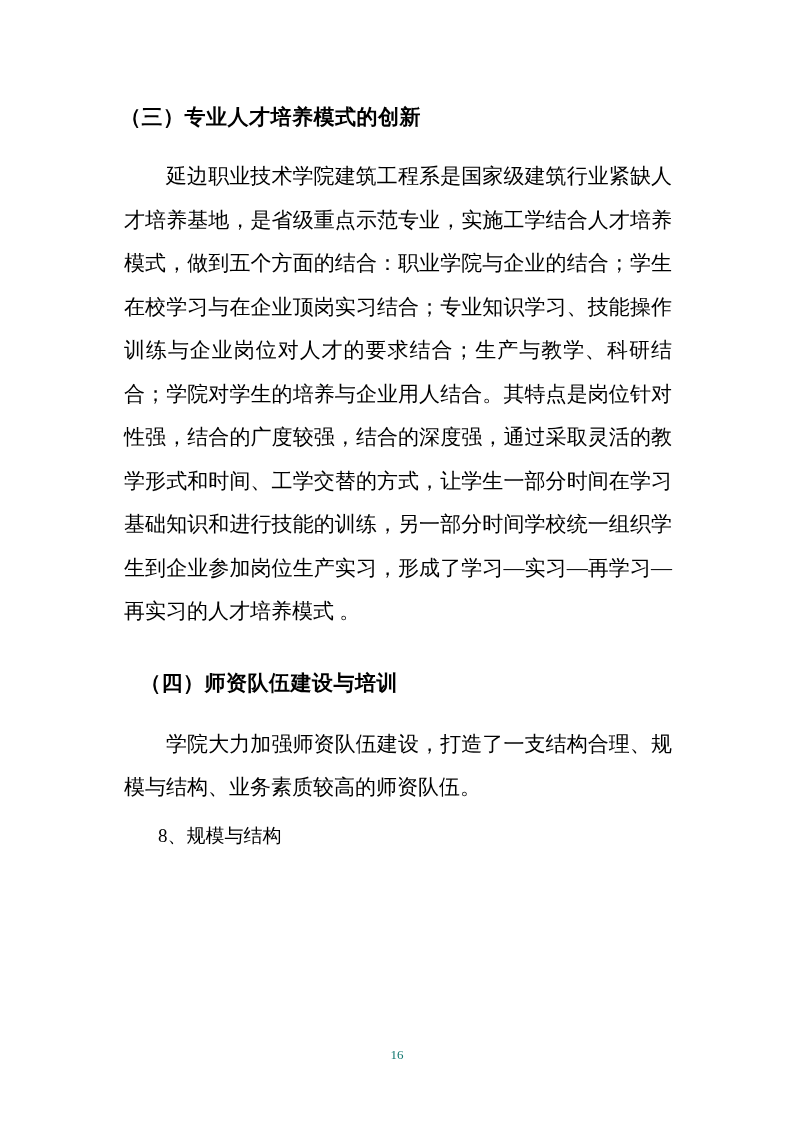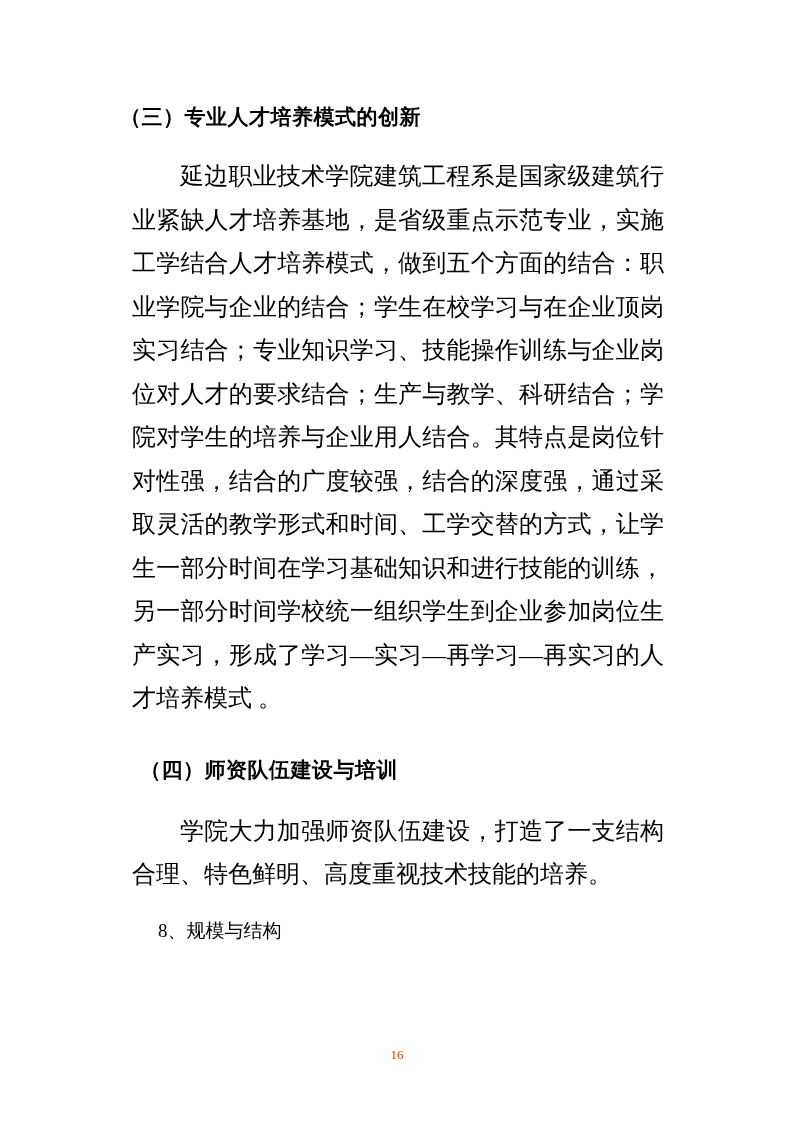--- a/index.html
+++ b/index.html
@@ -33,62 +33,62 @@
   .doc-heading.first {
     margin-bottom: 17px;
   }
   .doc-heading.second {
     margin-top: 27px;
     margin-bottom: 19px;
     margin-left: 20px;
   }
   .doc-para {
     font-family: "Liberation Serif", "DejaVu Serif", serif;
-    font-size: 24px;
+    font-size: 21px;
     line-height: 43.5px;
     text-align: justify;
     text-justify: inter-character;
     text-indent: 2em;
-    margin: 12px;
+    margin: 4px;
     word-break: break-all;
   }
   .doc-list-item {
     font-family: "Liberation Serif", "DejaVu Serif", serif;
     font-size: 19px;
     line-height: 43.5px;
     text-indent: 2em;
     margin: 0;
   }
   .page-footer {
     position: absolute;
     left: 0;
     right: 0;
     bottom: 60px;
     text-align: center;
   }
   .page-number {
     font-family: "Liberation Serif", "DejaVu Serif", serif;
     font-size: 13px;
-    color: #c2410c;
+    color: #0f766e;
   }
 </style>
 </head>
 <body>
 
 <div class="page">
   <div class="content">
 
     <h2 class="doc-heading first">（三）专业人才培养模式的创新</h2>
 
     <p class="doc-para">延边职业技术学院建筑工程系是国家级建筑行业紧缺人才培养基地，是省级重点示范专业，实施工学结合人才培养模式，做到五个方面的结合：职业学院与企业的结合；学生在校学习与在企业顶岗实习结合；专业知识学习、技能操作训练与企业岗位对人才的要求结合；生产与教学、科研结合；学院对学生的培养与企业用人结合。其特点是岗位针对性强，结合的广度较强，结合的深度强，通过采取灵活的教学形式和时间、工学交替的方式，让学生一部分时间在学习基础知识和进行技能的训练，另一部分时间学校统一组织学生到企业参加岗位生产实习，形成了学习—实习—再学习—再实习的人才培养模式 。</p>
 
 
     <h2 class="doc-heading second">（四）师资队伍建设与培训</h2>
 
-    <p class="doc-para">学院大力加强师资队伍建设，打造了一支结构合理、特色鲜明、高度重视技术技能的培养。</p>
+    <p class="doc-para">学院大力加强师资队伍建设，打造了一支结构合理、规模与结构、业务素质较高的师资队伍。</p>
 
     <p class="doc-list-item">8、规模与结构</p>
 
   </div>
 
   <div class="page-footer">
     <span class="page-number">16</span>
   </div>
 </div>
 

